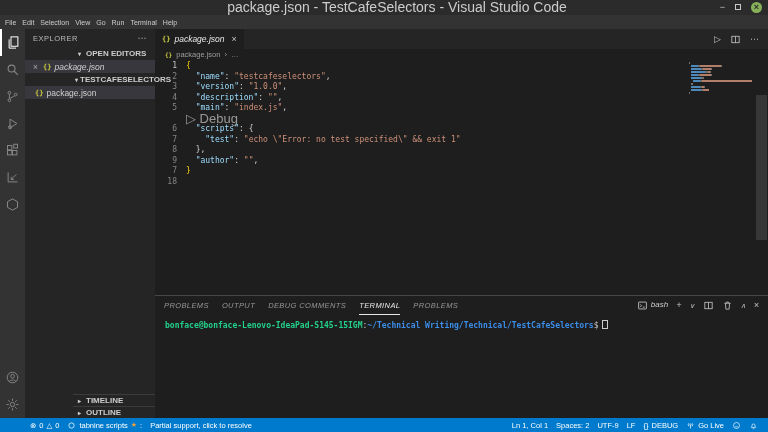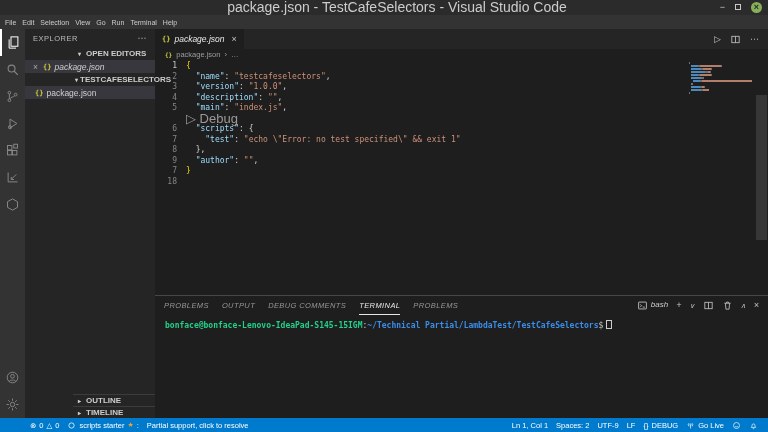--- a/index.html
+++ b/index.html
@@ -218,25 +218,25 @@
       <span class="chev">▾</span>
       <span>TESTCAFESELECTORS</span>
     </div>
     <div class="row-item ws-item selected">
       <span class="json-icon">{}</span>
       <span>package.json</span>
     </div>
     <div class="sidebar-bottom">
       <div class="section-header">
         <span class="chev">▸</span>
-        <span>OUTLINE</span>
+        <span>TIMELINE</span>
       </div>
       <div class="section-header">
         <span class="chev">▸</span>
-        <span>TIMELINE</span>
+        <span>OUTLINE</span>
       </div>
     </div>
   </div>
 
   <div class="editor-col">
     <div class="tabbar">
       <div class="tab">
         <span class="json-icon">{}</span>
         <span class="italic">package.json</span>
         <span class="tab-close">×</span>
@@ -401,38 +401,38 @@
               <path d="M12 5v14"></path>
             </svg>
           <svg viewBox="0 0 24 24" fill="none" stroke="currentColor" stroke-width="1.8">
               <path d="M5 7h14M10 7V4.5h4V7M7.5 7l1 13h7l1-13"></path>
             </svg>
           <span class="pa-glyph" style="font-size:7px">∧</span>
           <span class="pa-glyph">×</span>
         </div>
       </div>
       <div class="terminal">
-        <span id="prompt-tokens"><span class="pt-user">bonface@bonface-Lenovo-IdeaPad-S145-15IGM</span><span class="pt-p">:</span><span class="pt-path">~/Technical Partial/LambdaTest/TestCafeSelectors</span><span class="pt-p">$</span></span><span class="term-cursor"></span>
+        <span id="prompt-tokens"><span class="pt-user">bonface@bonface-Lenovo-IdeaPad-S145-15IGM</span><span class="pt-p">:</span><span class="pt-path">~/Technical Writing/Technical/TestCafeSelectors</span><span class="pt-p">$</span></span><span class="term-cursor"></span>
       </div>
     </div>
   </div>
 </div>
 
 <div class="statusbar">
   <div class="sb-item">
     <span class="sb-ic">⊗</span>
     <span>0</span>
     <span class="sb-ic">△</span>
     <span>0</span>
   </div>
   <div class="sb-item">
     <svg viewBox="0 0 24 24" fill="none" stroke="#ffffff" stroke-width="2">
         <circle cx="12" cy="12" r="7"></circle>
       </svg>
-    <span>scripts starter</span>
+    <span>tabnine scripts</span>
     <span class="star">★</span>
     <span>:</span>
   </div>
   <div class="sb-item">Partial support, click to resolve</div>
 
   <div class="sb-right">
     <div class="sb-item">Ln 1, Col 1</div>
     <div class="sb-item">Spaces: 2</div>
     <div class="sb-item">UTF-9</div>
     <div class="sb-item">LF</div>

